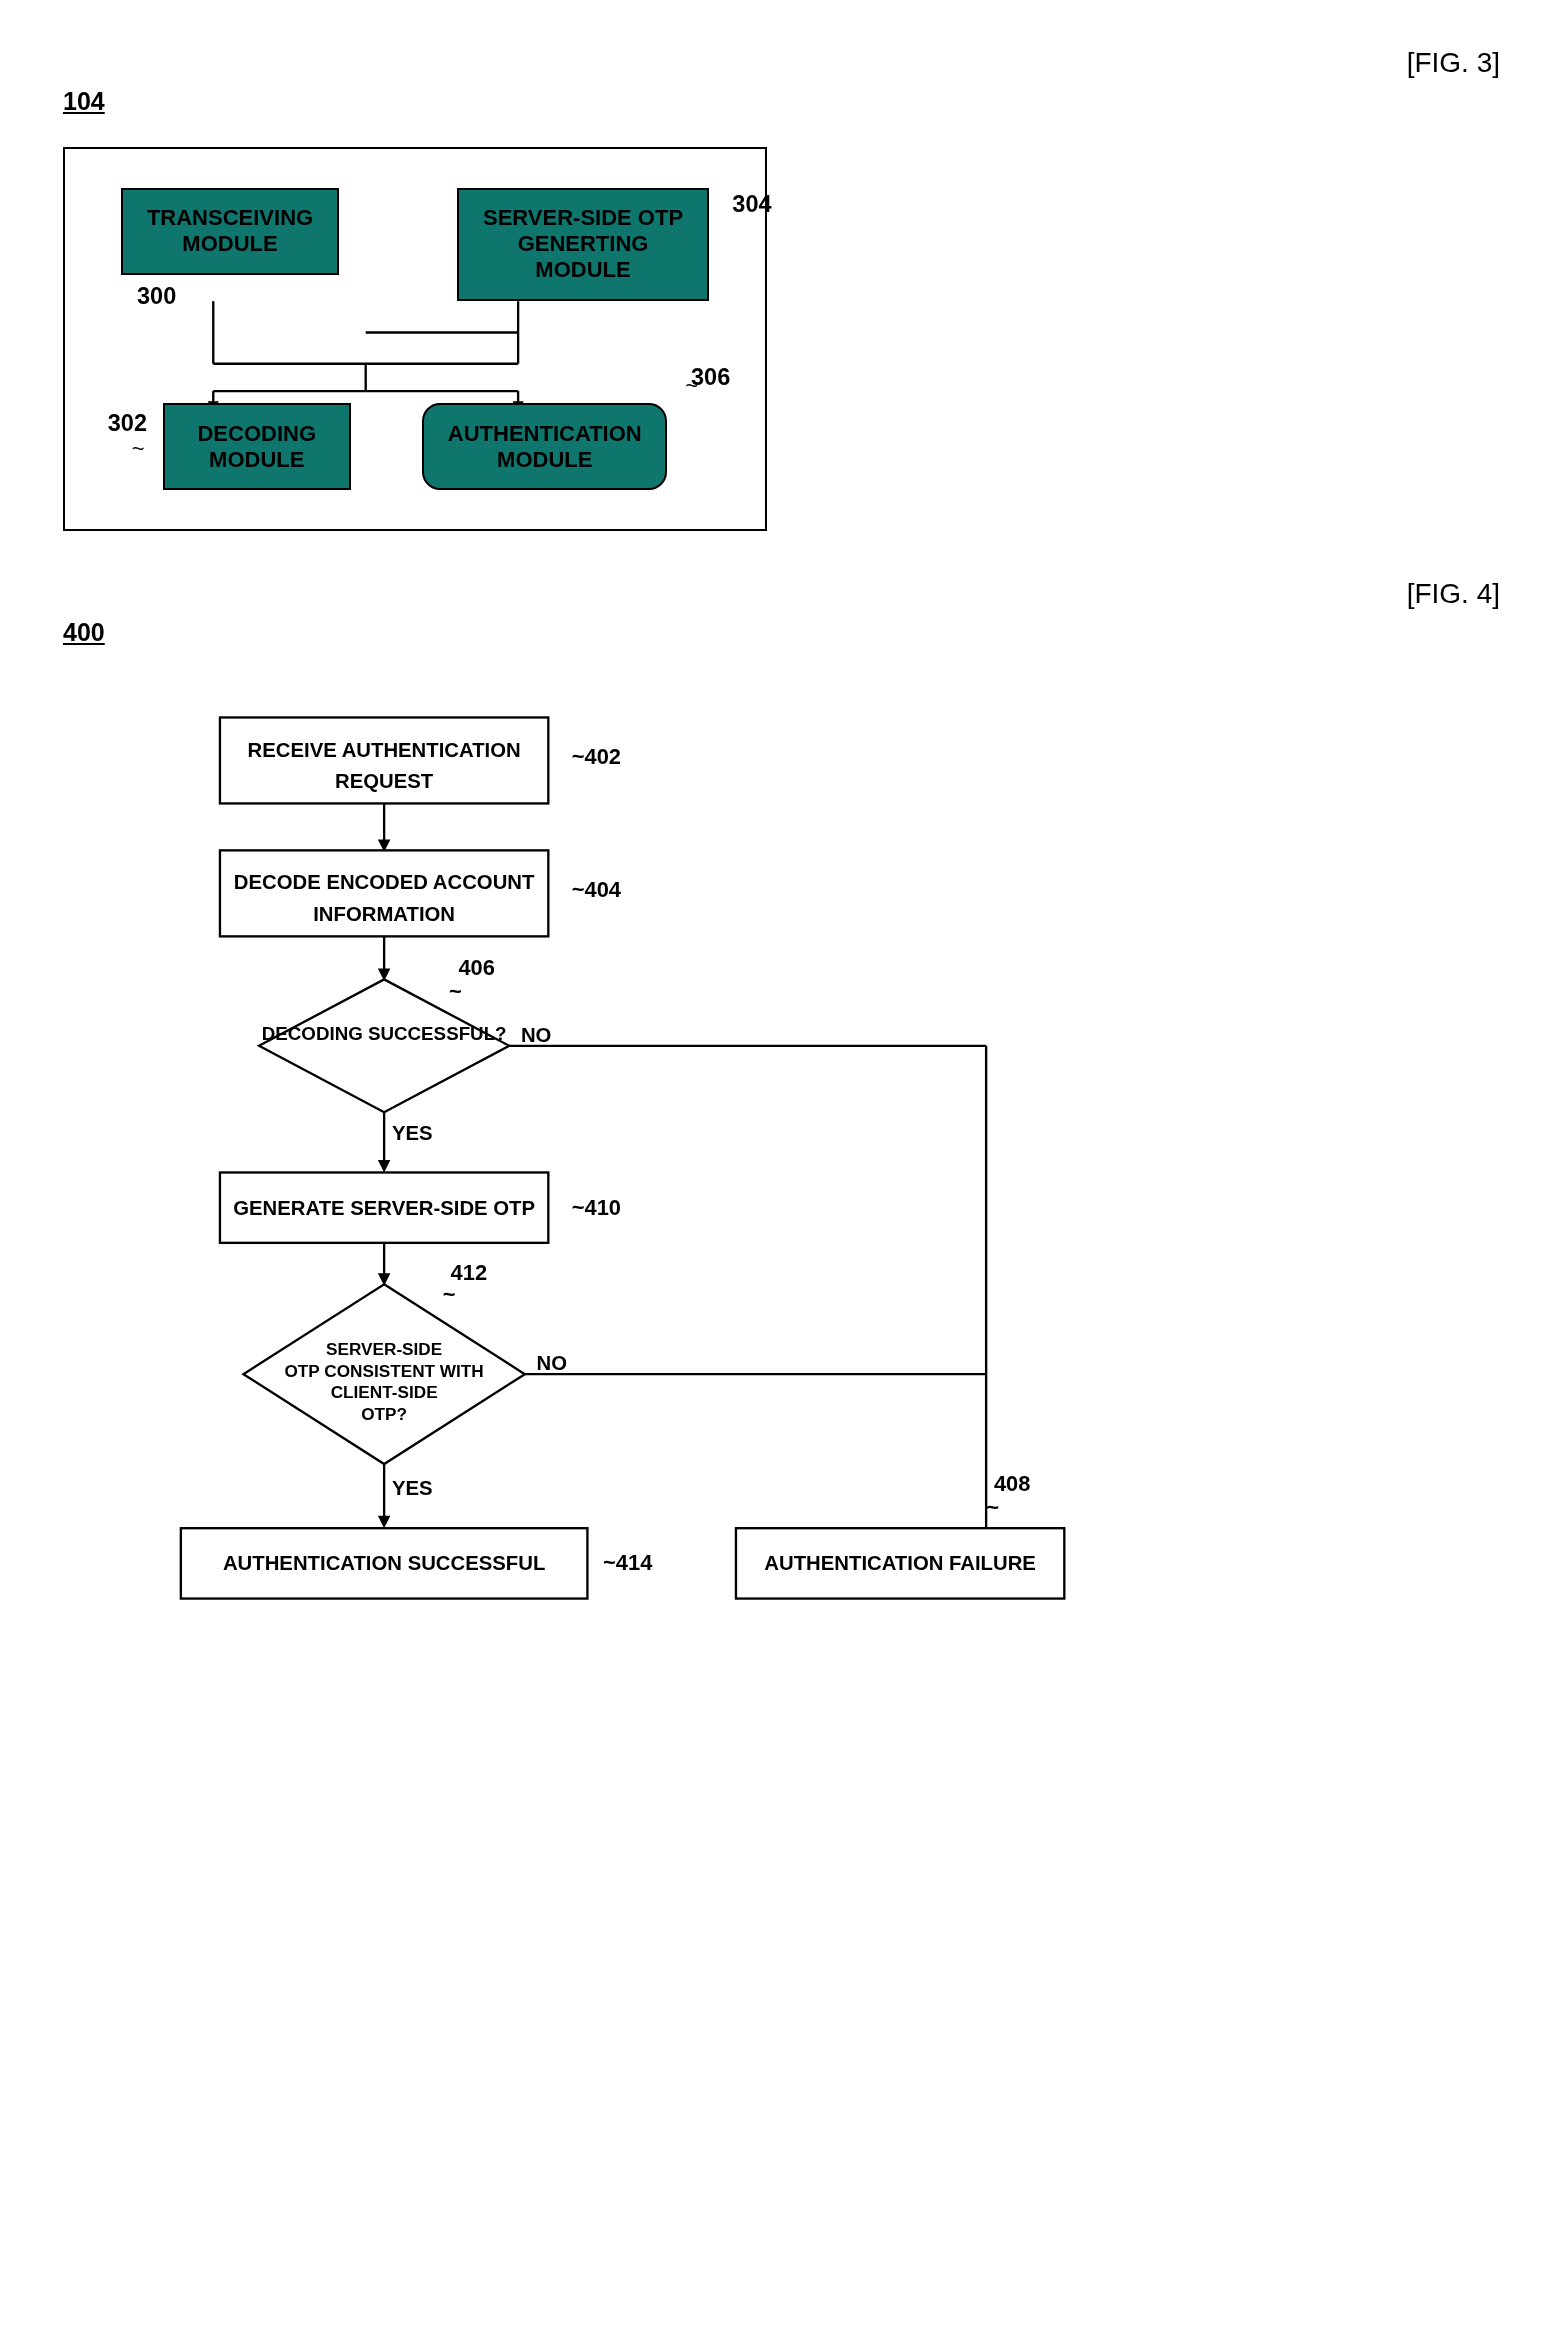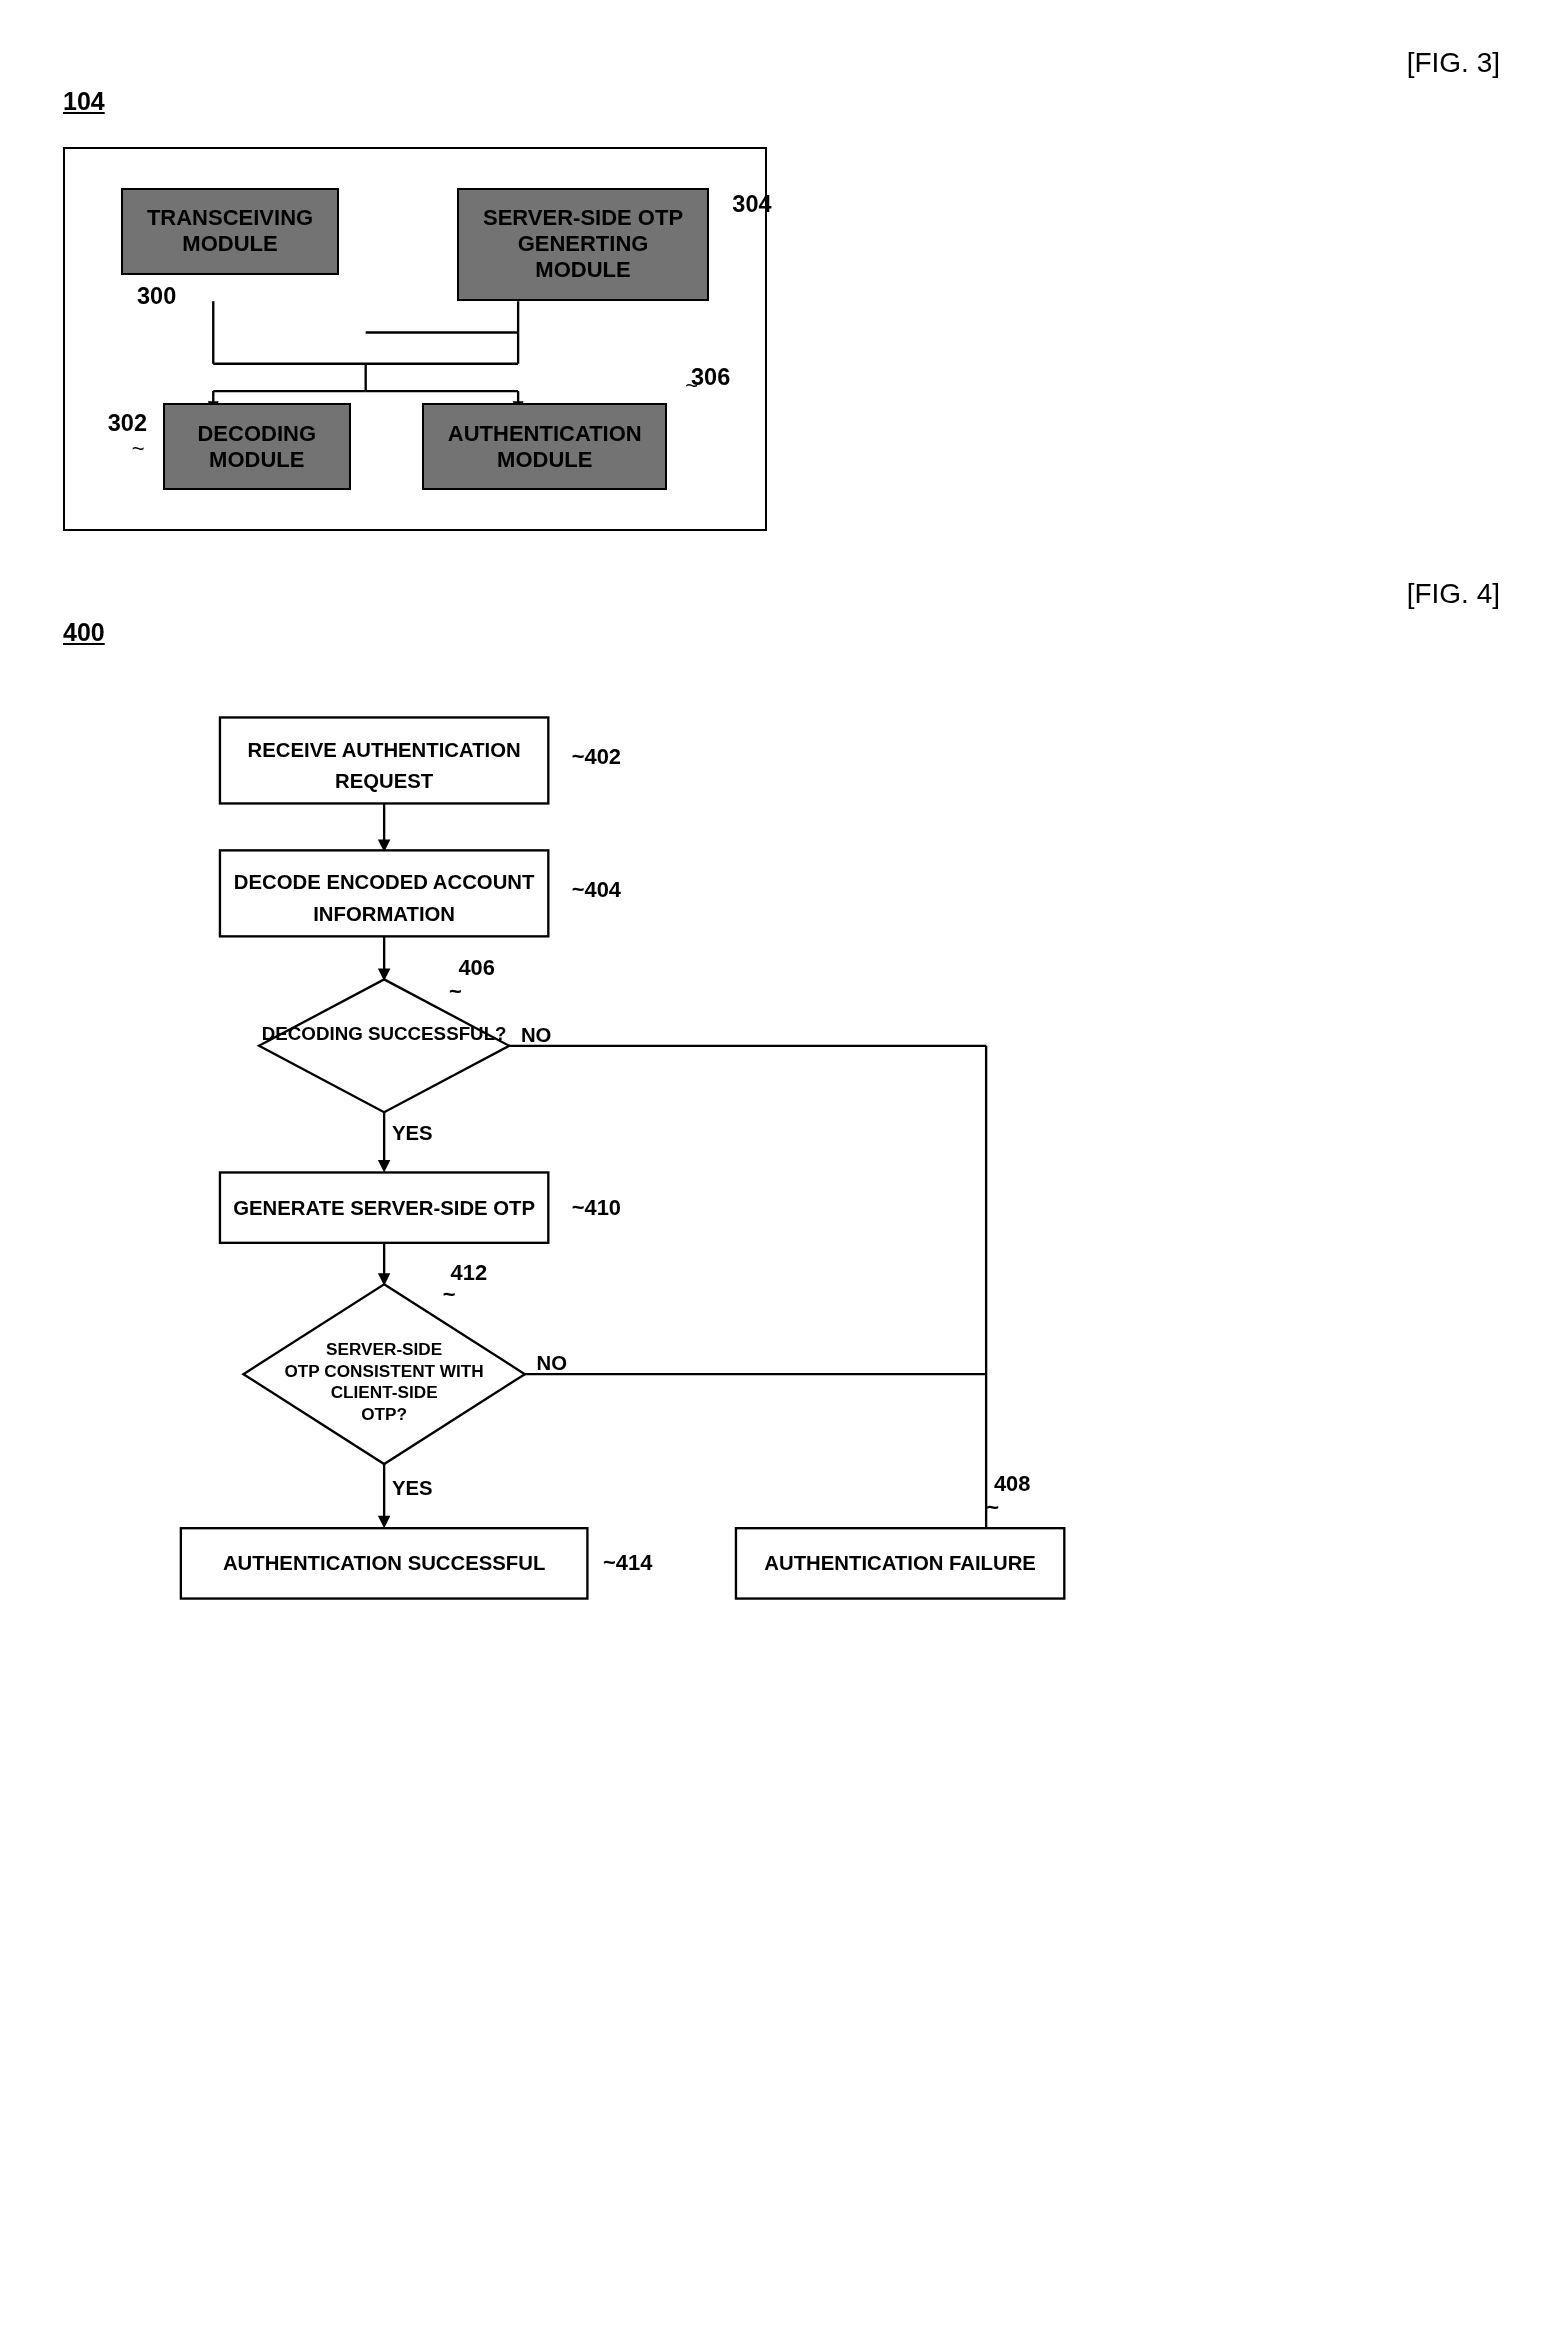--- a/index.html
+++ b/index.html
@@ -39,21 +39,21 @@
       margin-bottom: 15.6px;
     }
     .module-box {
       border: 2.3px solid #000;
       padding: 15.6px 23.5px;
       text-align: center;
       font-size: 22px;
       font-weight: bold;
       min-width: 172px;
       position: relative;
-      background: #737373;
+      background: #0f766e;
     }
     .ref-label {
       font-size: 23.5px;
       font-weight: bold;
       position: absolute;
     }
     .fig3-bottom-row {
       display: flex;
       justify-content: space-around;
       align-items: center;
@@ -119,21 +119,21 @@
       <span class="ref-label" style="left:-55px; top:7px;">302</span>
       <span style="position:absolute; left:-31px; top:33px; font-size:22px;">~</span>
       <div class="module-box" style="min-width:188px;">
         <span style="white-space:pre-line;">DECODING
 MODULE</span>
       </div>
     </div>
     <div style="position:relative;">
       <span class="ref-label" style="right:-63px; top:-39px;">306</span>
       <span style="position:absolute; right:-31px; top:-30px; font-size:22px;">~</span>
-      <div class="module-box" style="min-width:188px;">
+      <div class="module-box" style="min-width:188px;border-radius:18px;">
         <span style="white-space:pre-line;">AUTHENTICATION
 MODULE</span>
       </div>
     </div>
   </div>
 </div>
 
 
 <div class="fig-label">[FIG. 4]</div>
 <div class="fig-ref-number">400</div>

